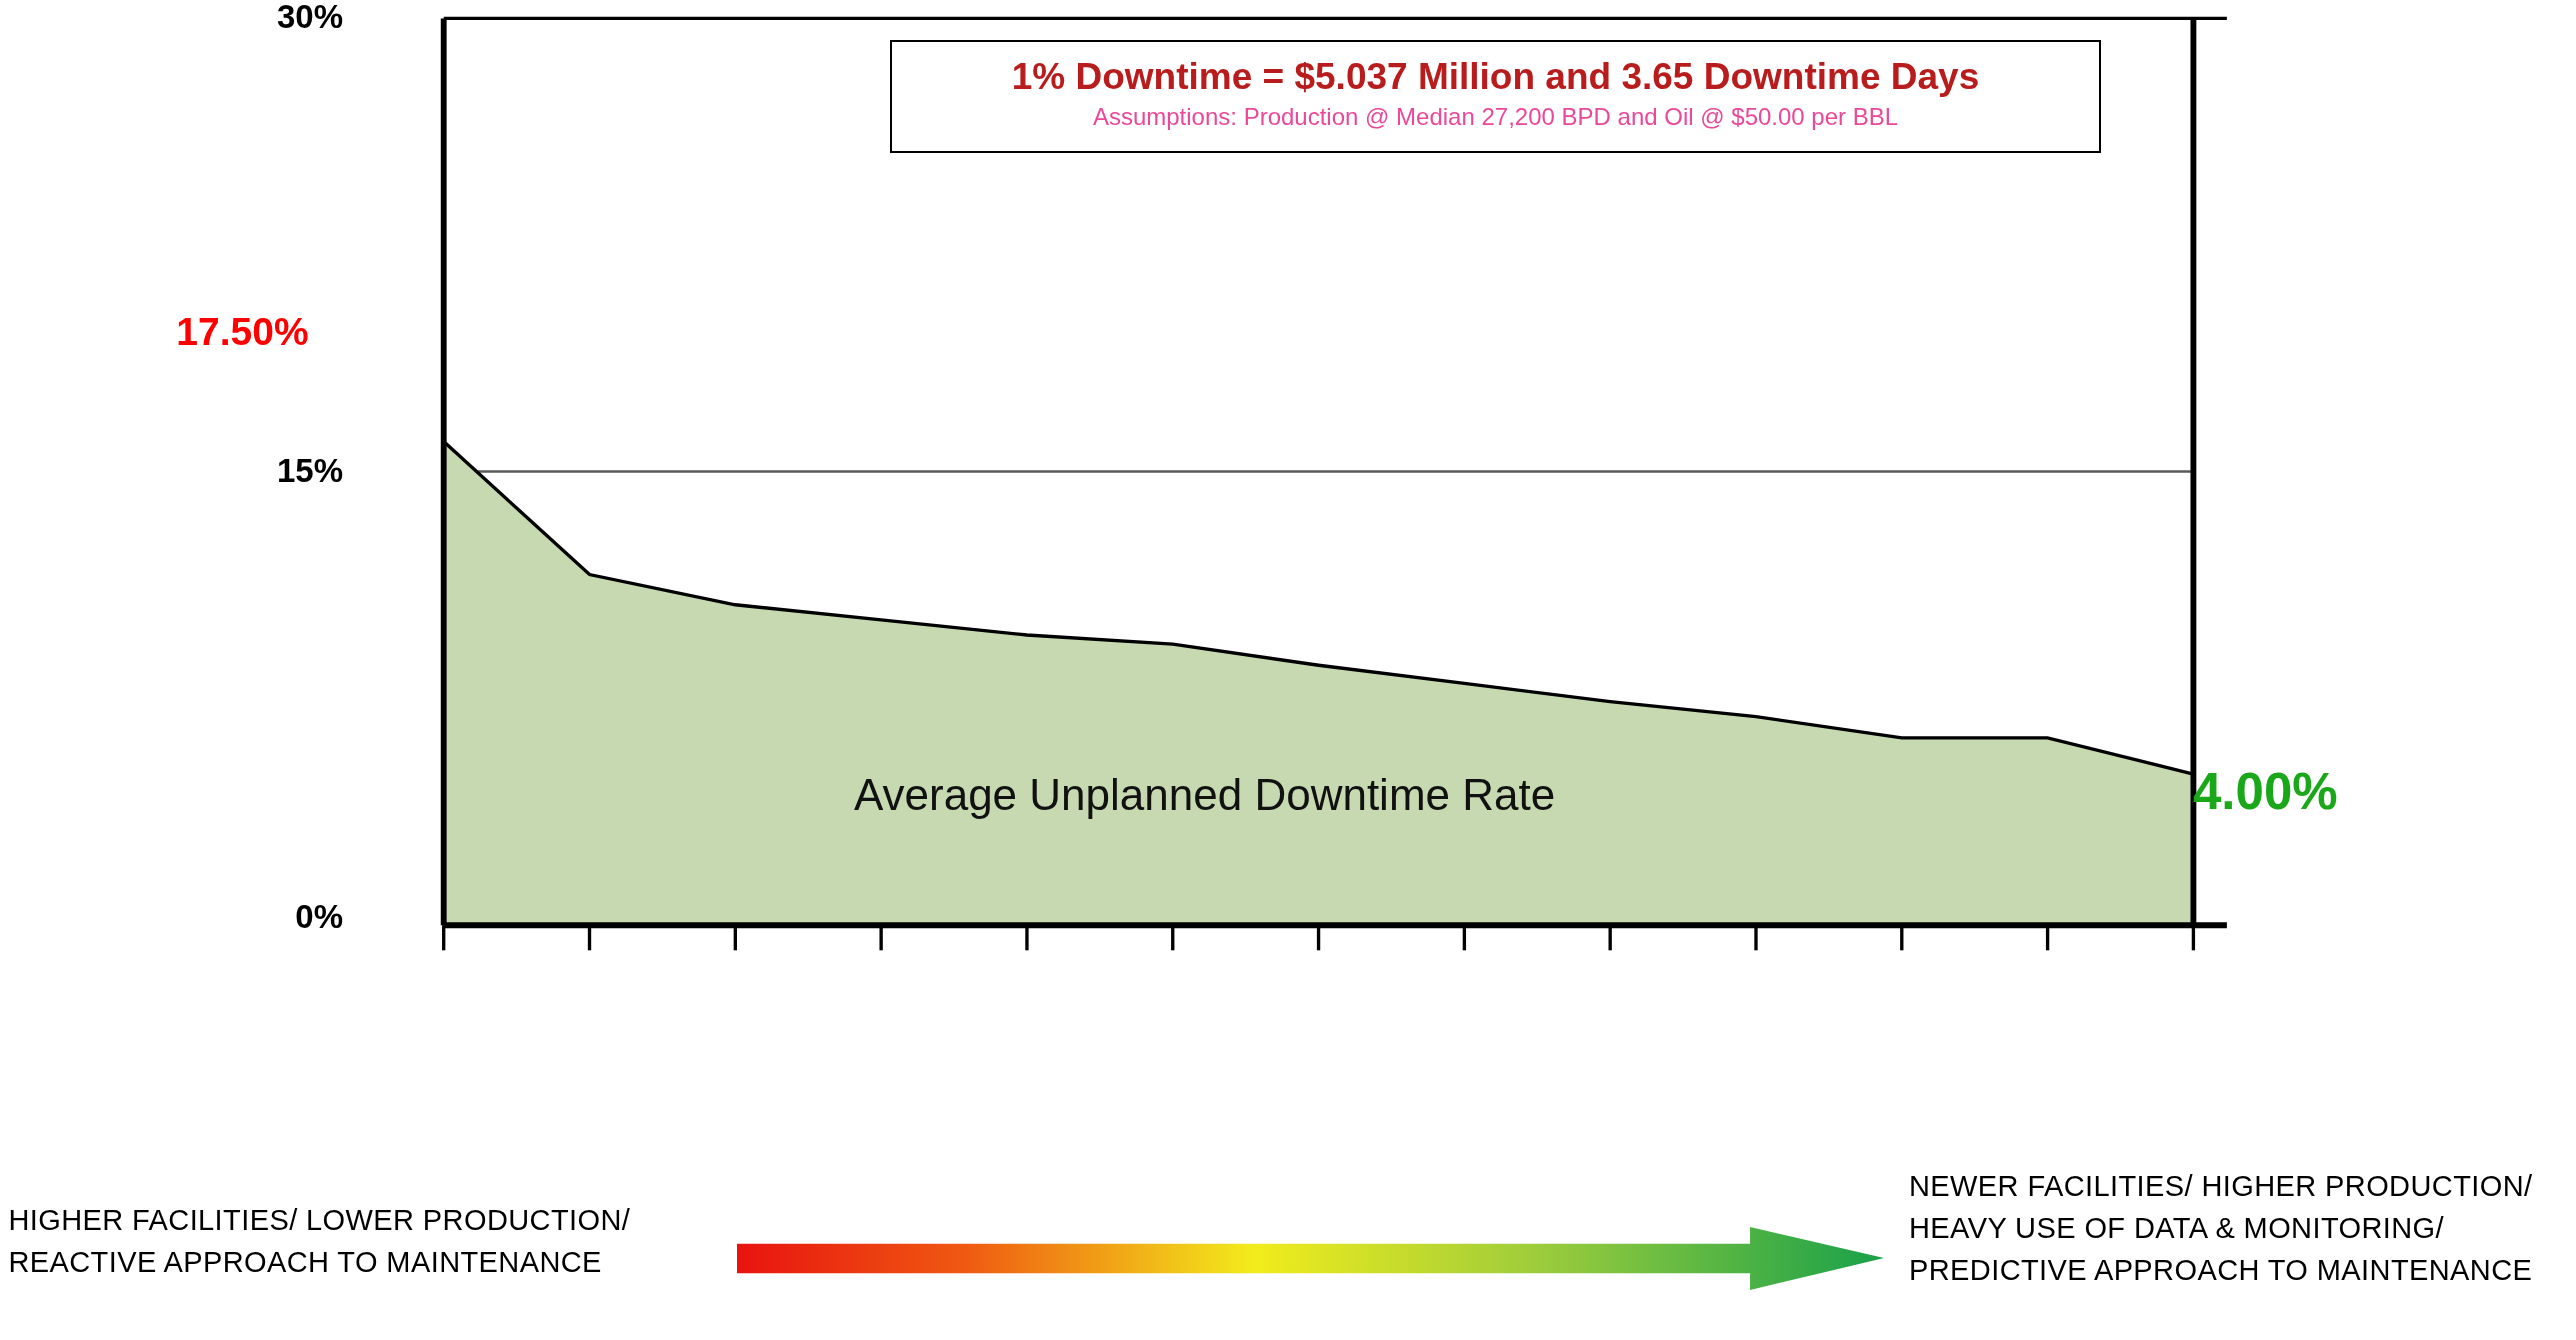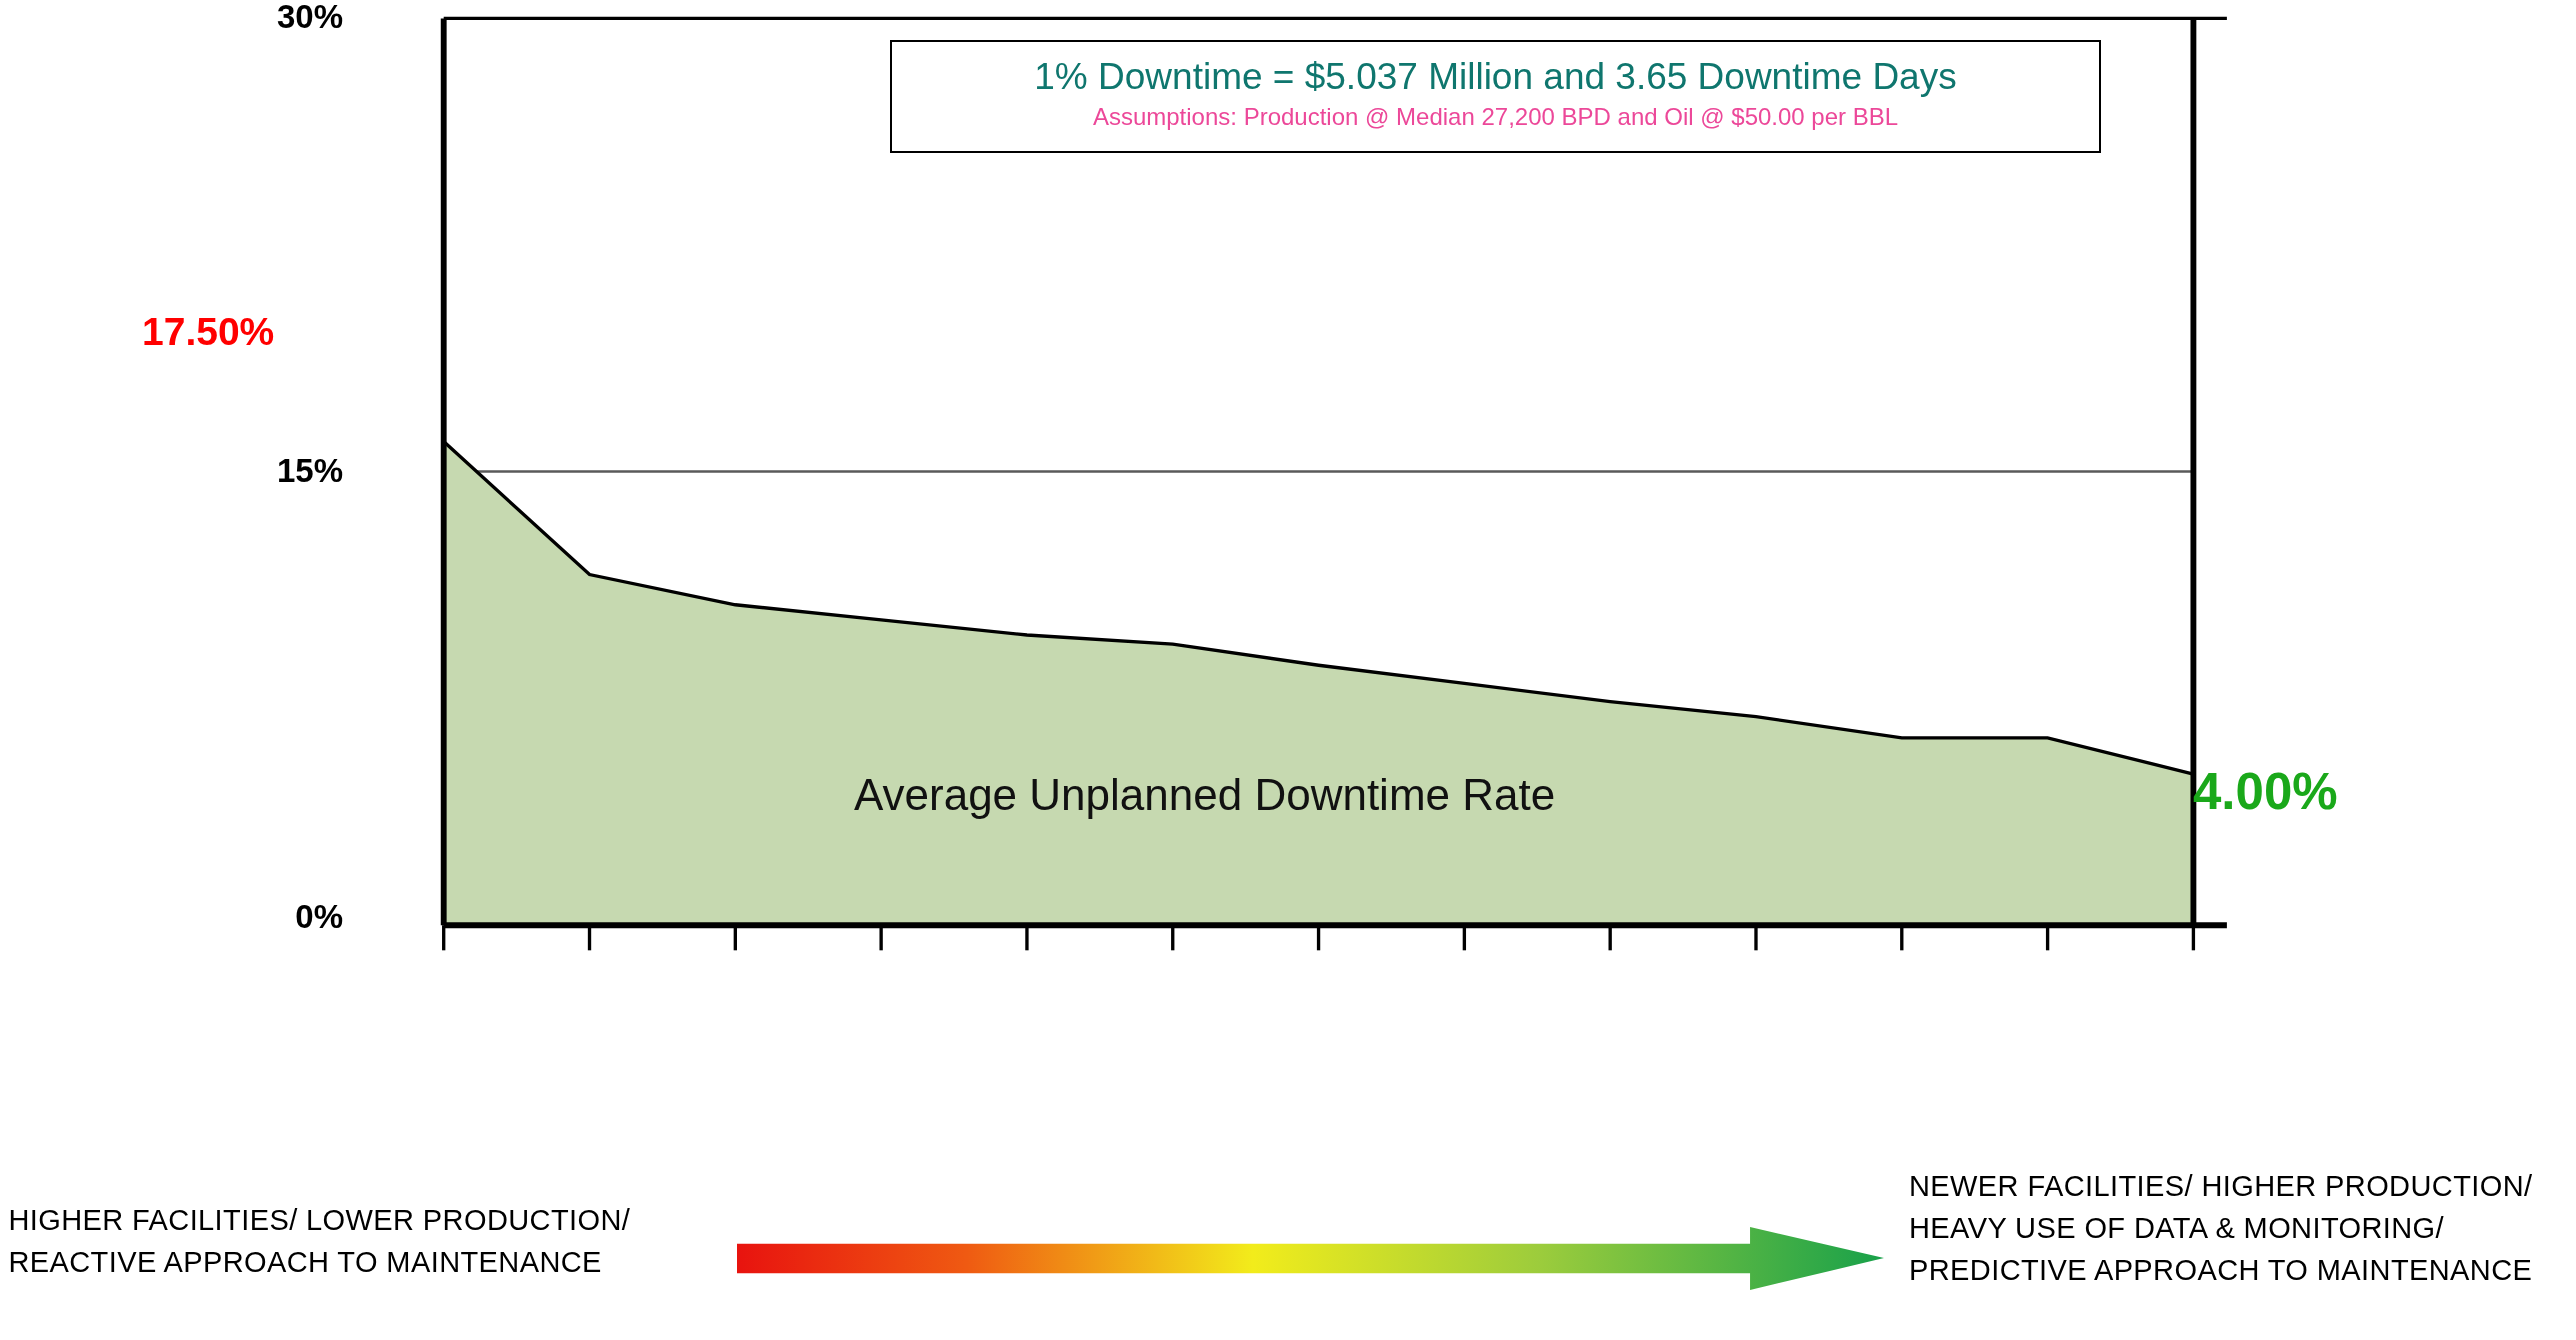--- a/index.html
+++ b/index.html
@@ -45,21 +45,21 @@
   }
   #ytick-30 { left: 209px; top: -1.7px; width: 134px; }
   #ytick-15 { left: 209px; top: 452px; width: 134px; }
   #ytick-0  { left: 209px; top: 898px; width: 134px; }
 
   #label-1750 {
     position: absolute;
     left: 142px;
     top: 310px;
     width: 201px;
-    text-align: left;
+    text-align: center;
     font-weight: bold;
     font-size: 39px;
     color: #ff0000;
     white-space: nowrap;
   }
   #label-400 {
     position: absolute;
     left: 2193px;
     top: 762px;
     width: 209px;
@@ -76,22 +76,22 @@
     left: 890px;
     top: 40px;
     width: 1211px;
     border: 2.5px solid #000000;
     background: #ffffff;
     box-sizing: border-box;
     padding: 11.7px 15px 16.7px 15px;
     text-align: center;
   }
   #callout-title {
-    color: #0f766e;
-    font-weight: normal;
+    color: #b91c1c;
+    font-weight: bold;
     font-size: 37px;
     line-height: 1.25;
     white-space: nowrap;
   }
   .callout-line {
     color: #ec4899;
     font-size: 24px;
     line-height: 1.45;
     white-space: nowrap;
   }

